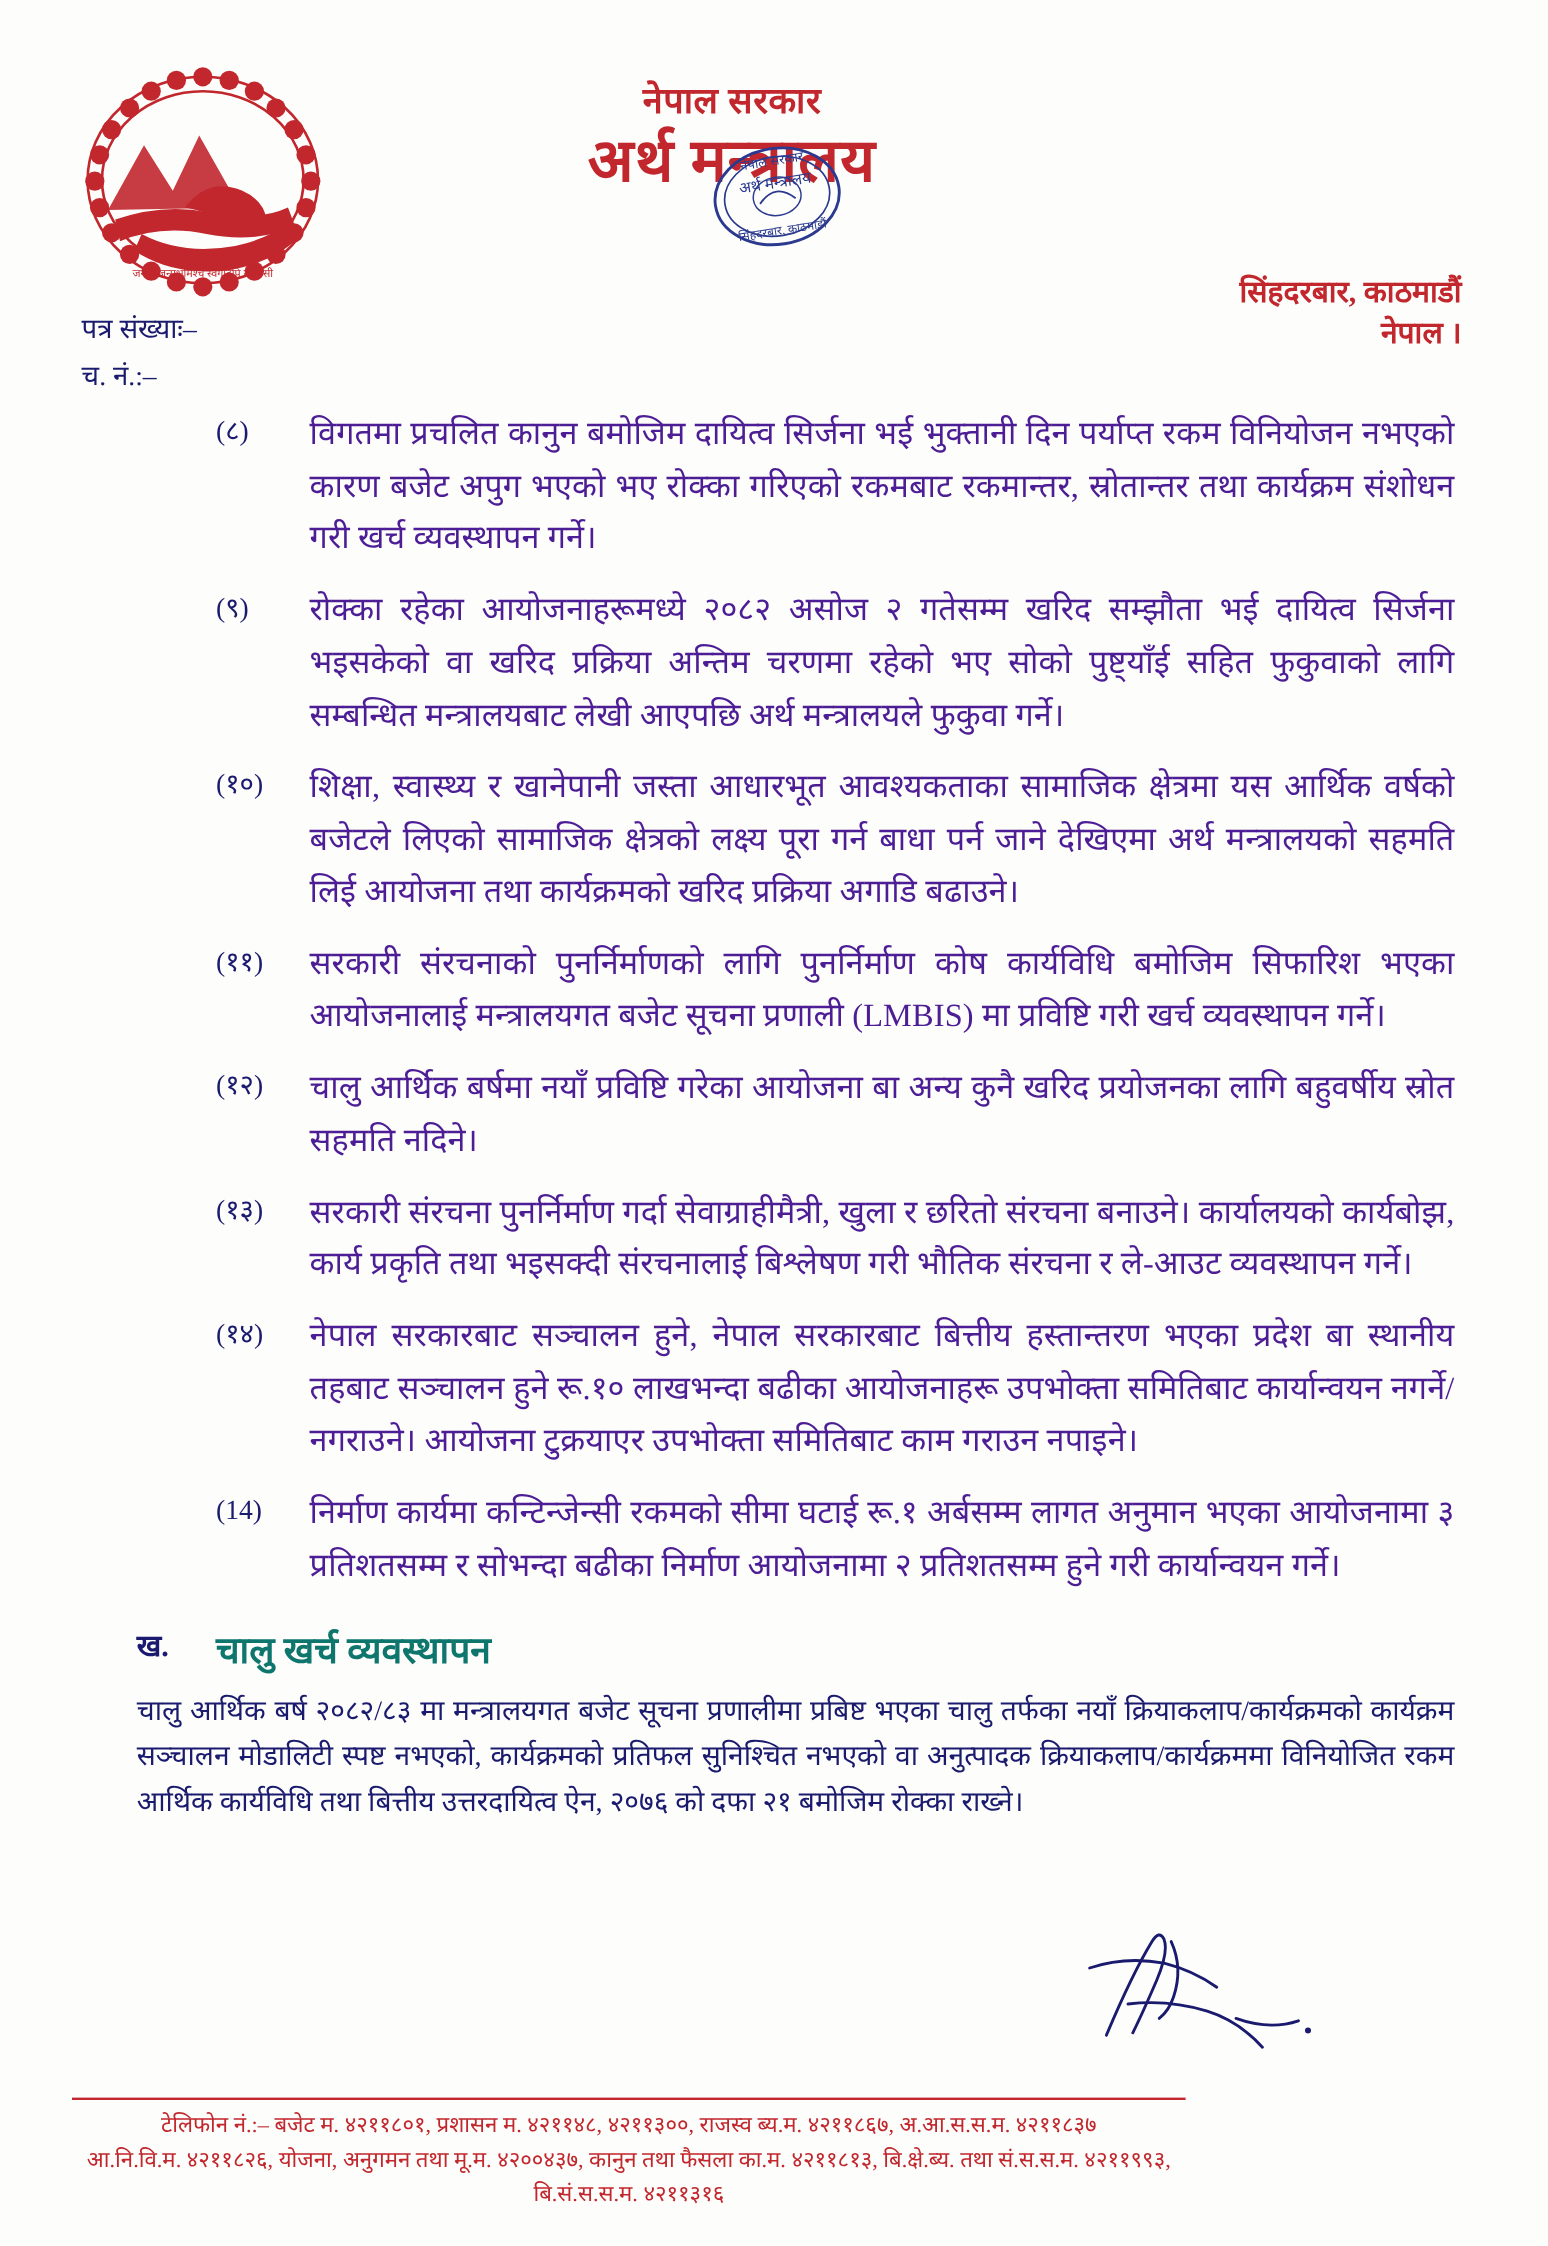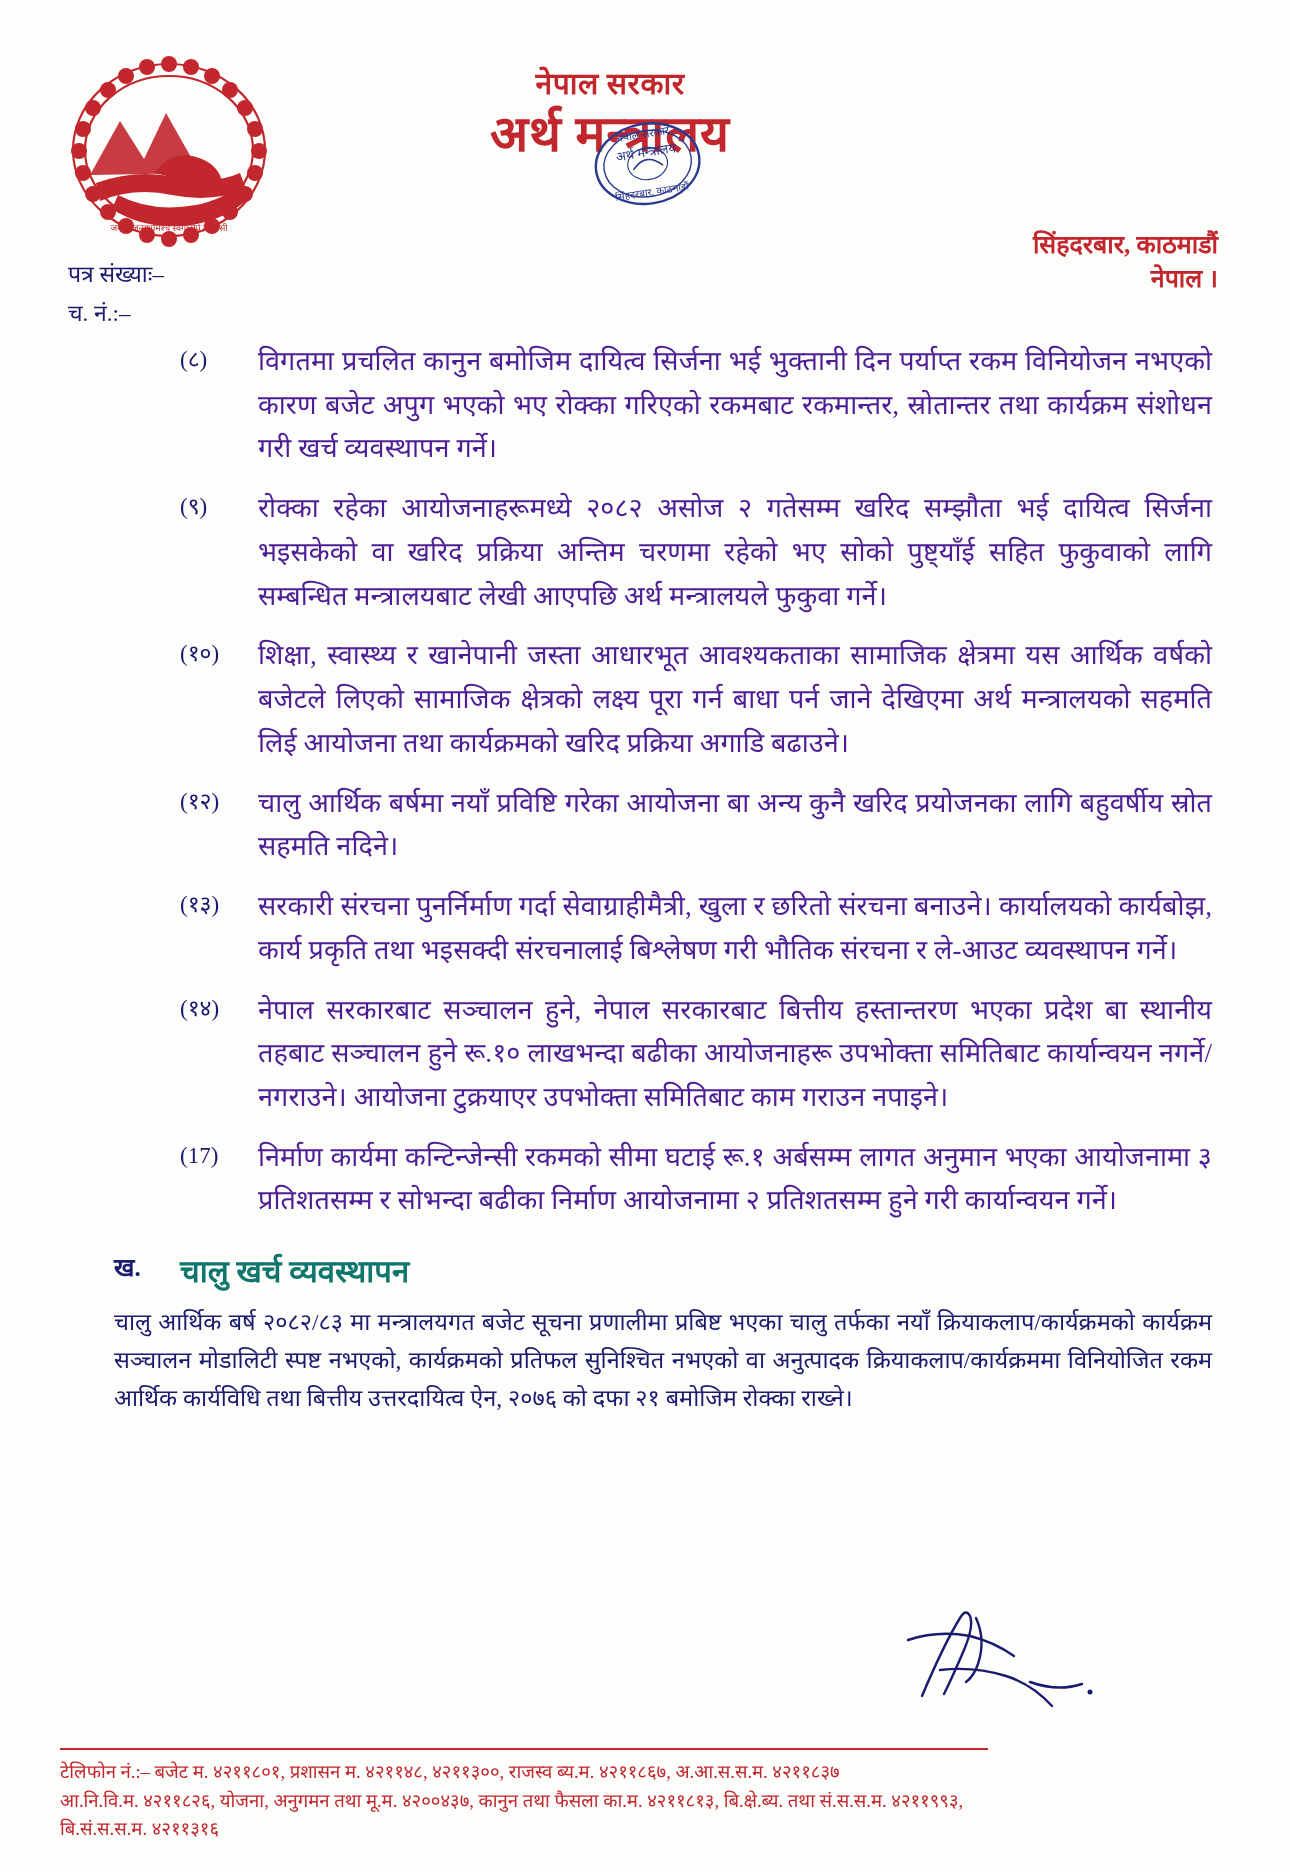--- a/index.html
+++ b/index.html
@@ -164,21 +164,21 @@
     color: #1a1a6e;
   }
   .signature svg { display:block; }
 
   
   .footer {
     position: absolute;
     left: 0;
     bottom: 28px;
     width: 1048px;
-    text-align: left;
+    text-align: center;
     color: #c1272d;
     font-size: 18.5px;
     line-height: 1.55;
     padding: 0 60px;
     box-sizing: border-box;
   }
   .footer .rule {
     border-top: 2px solid #c1272d;
     margin: 0 0 8px 0;
   }
@@ -278,33 +278,37 @@
     </div>
     <div class="item">
       <div class="num">(९)</div>
       <div class="txt">रोक्का रहेका आयोजनाहरूमध्ये २०८२ असोज २ गतेसम्म खरिद सम्झौता भई दायित्व सिर्जना भइसकेको वा खरिद प्रक्रिया अन्तिम चरणमा रहेको भए सोको पुष्ट्याँई सहित फुकुवाको लागि सम्बन्धित मन्त्रालयबाट लेखी आएपछि अर्थ मन्त्रालयले फुकुवा गर्ने।</div>
     </div>
     <div class="item">
       <div class="num">(१०)</div>
       <div class="txt">शिक्षा, स्वास्थ्य र खानेपानी जस्ता आधारभूत आवश्यकताका सामाजिक क्षेत्रमा यस आर्थिक वर्षको बजेटले लिएको सामाजिक क्षेत्रको लक्ष्य पूरा गर्न बाधा पर्न जाने देखिएमा अर्थ मन्त्रालयको सहमति लिई आयोजना तथा कार्यक्रमको खरिद प्रक्रिया अगाडि बढाउने।</div>
     </div>
     <div class="item">
+      <div class="num">(११)</div>
+      <div class="txt">सरकारी संरचनाको पुनर्निर्माणको लागि पुनर्निर्माण कोष कार्यविधि बमोजिम सिफारिश भएका आयोजनालाई मन्त्रालयगत बजेट सूचना प्रणाली (LMBIS) मा प्रविष्टि गरी खर्च व्यवस्थापन गर्ने।</div>
+    </div>
+    <div class="item">
       <div class="num">(१२)</div>
       <div class="txt">चालु आर्थिक बर्षमा नयाँ प्रविष्टि गरेका आयोजना बा अन्य कुनै खरिद प्रयोजनका लागि बहुवर्षीय स्रोत सहमति नदिने।</div>
     </div>
     <div class="item">
       <div class="num">(१३)</div>
       <div class="txt">सरकारी संरचना पुनर्निर्माण गर्दा सेवाग्राहीमैत्री, खुला र छरितो संरचना बनाउने। कार्यालयको कार्यबोझ, कार्य प्रकृति तथा भइसक्दी संरचनालाई बिश्लेषण गरी भौतिक संरचना र ले-आउट व्यवस्थापन गर्ने।</div>
     </div>
     <div class="item">
       <div class="num">(१४)</div>
       <div class="txt">नेपाल सरकारबाट सञ्चालन हुने, नेपाल सरकारबाट बित्तीय हस्तान्तरण भएका प्रदेश बा स्थानीय तहबाट सञ्चालन हुने रू.१० लाखभन्दा बढीका आयोजनाहरू उपभोक्ता समितिबाट कार्यान्वयन नगर्ने/नगराउने। आयोजना टुक्रयाएर उपभोक्ता समितिबाट काम गराउन नपाइने।</div>
     </div>
     <div class="item">
-      <div class="num">(17)</div>
+      <div class="num">(14)</div>
       <div class="txt">निर्माण कार्यमा कन्टिन्जेन्सी रकमको सीमा घटाई रू.१ अर्बसम्म लागत अनुमान भएका आयोजनामा ३ प्रतिशतसम्म र सोभन्दा बढीका निर्माण आयोजनामा २ प्रतिशतसम्म हुने गरी कार्यान्वयन गर्ने।</div>
     </div>
 
     <div class="section-head">
       <div class="skey">ख.</div>
       <div class="stitle">चालु खर्च व्यवस्थापन</div>
     </div>
     <div class="para">चालु आर्थिक बर्ष २०८२/८३ मा मन्त्रालयगत बजेट सूचना प्रणालीमा प्रबिष्ट भएका चालु तर्फका नयाँ क्रियाकलाप/कार्यक्रमको कार्यक्रम सञ्चालन मोडालिटी स्पष्ट नभएको, कार्यक्रमको प्रतिफल सुनिश्चित नभएको वा अनुत्पादक क्रियाकलाप/कार्यक्रममा विनियोजित रकम आर्थिक कार्यविधि तथा बित्तीय उत्तरदायित्व ऐन, २०७६ को दफा २१ बमोजिम रोक्का राख्ने।</div>
   </div>
 

